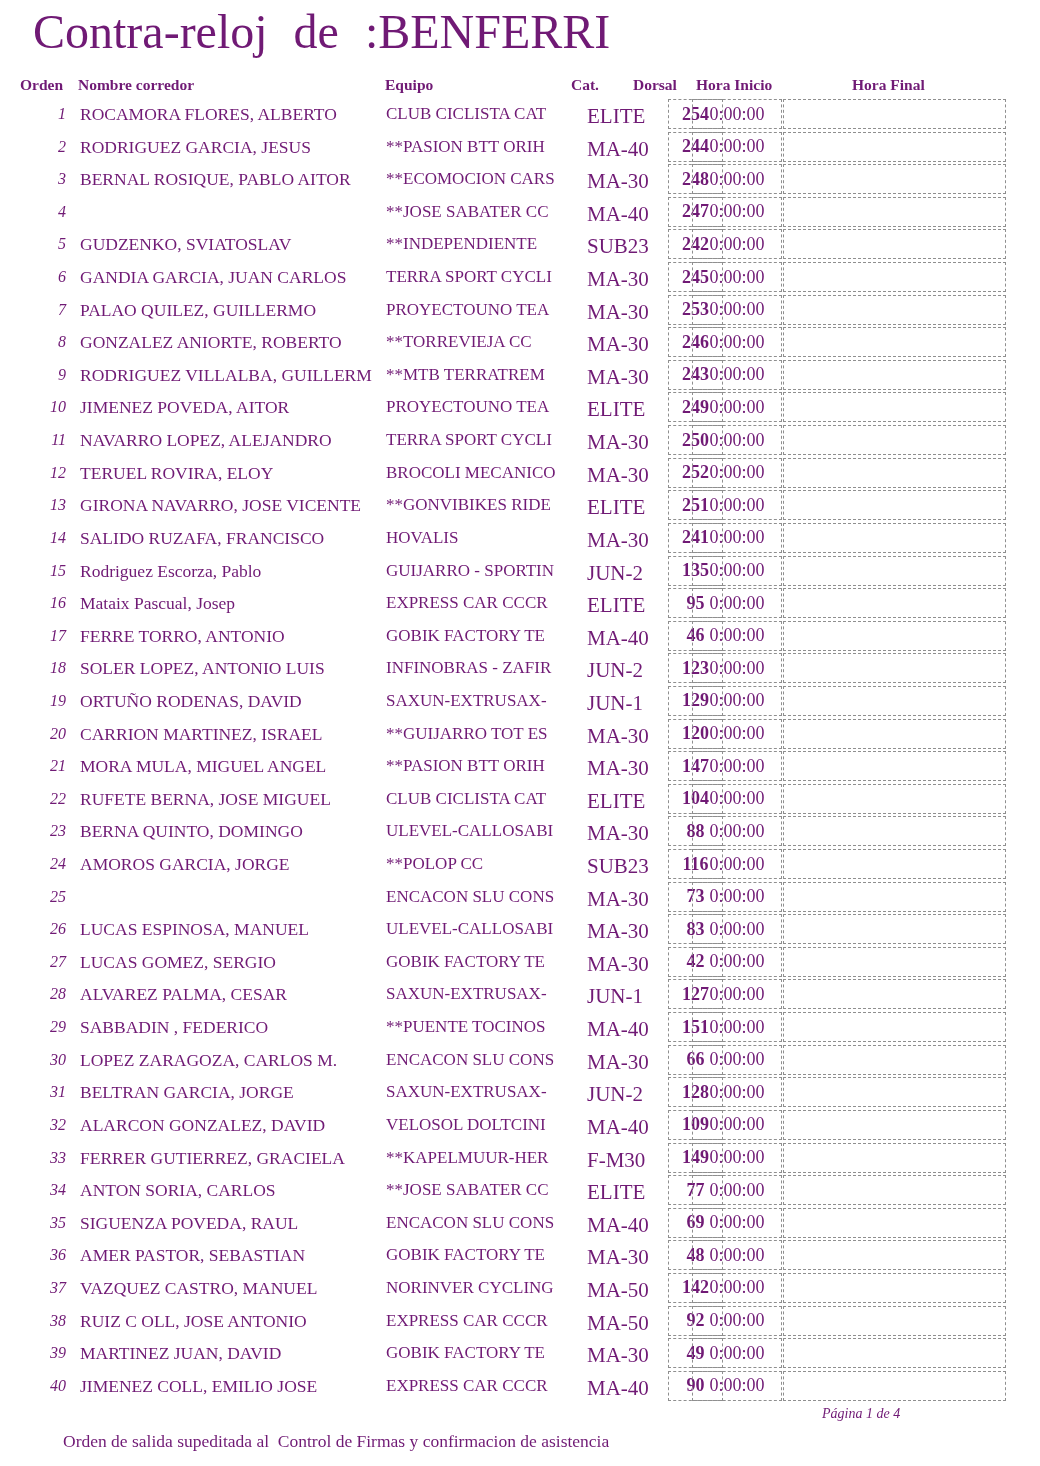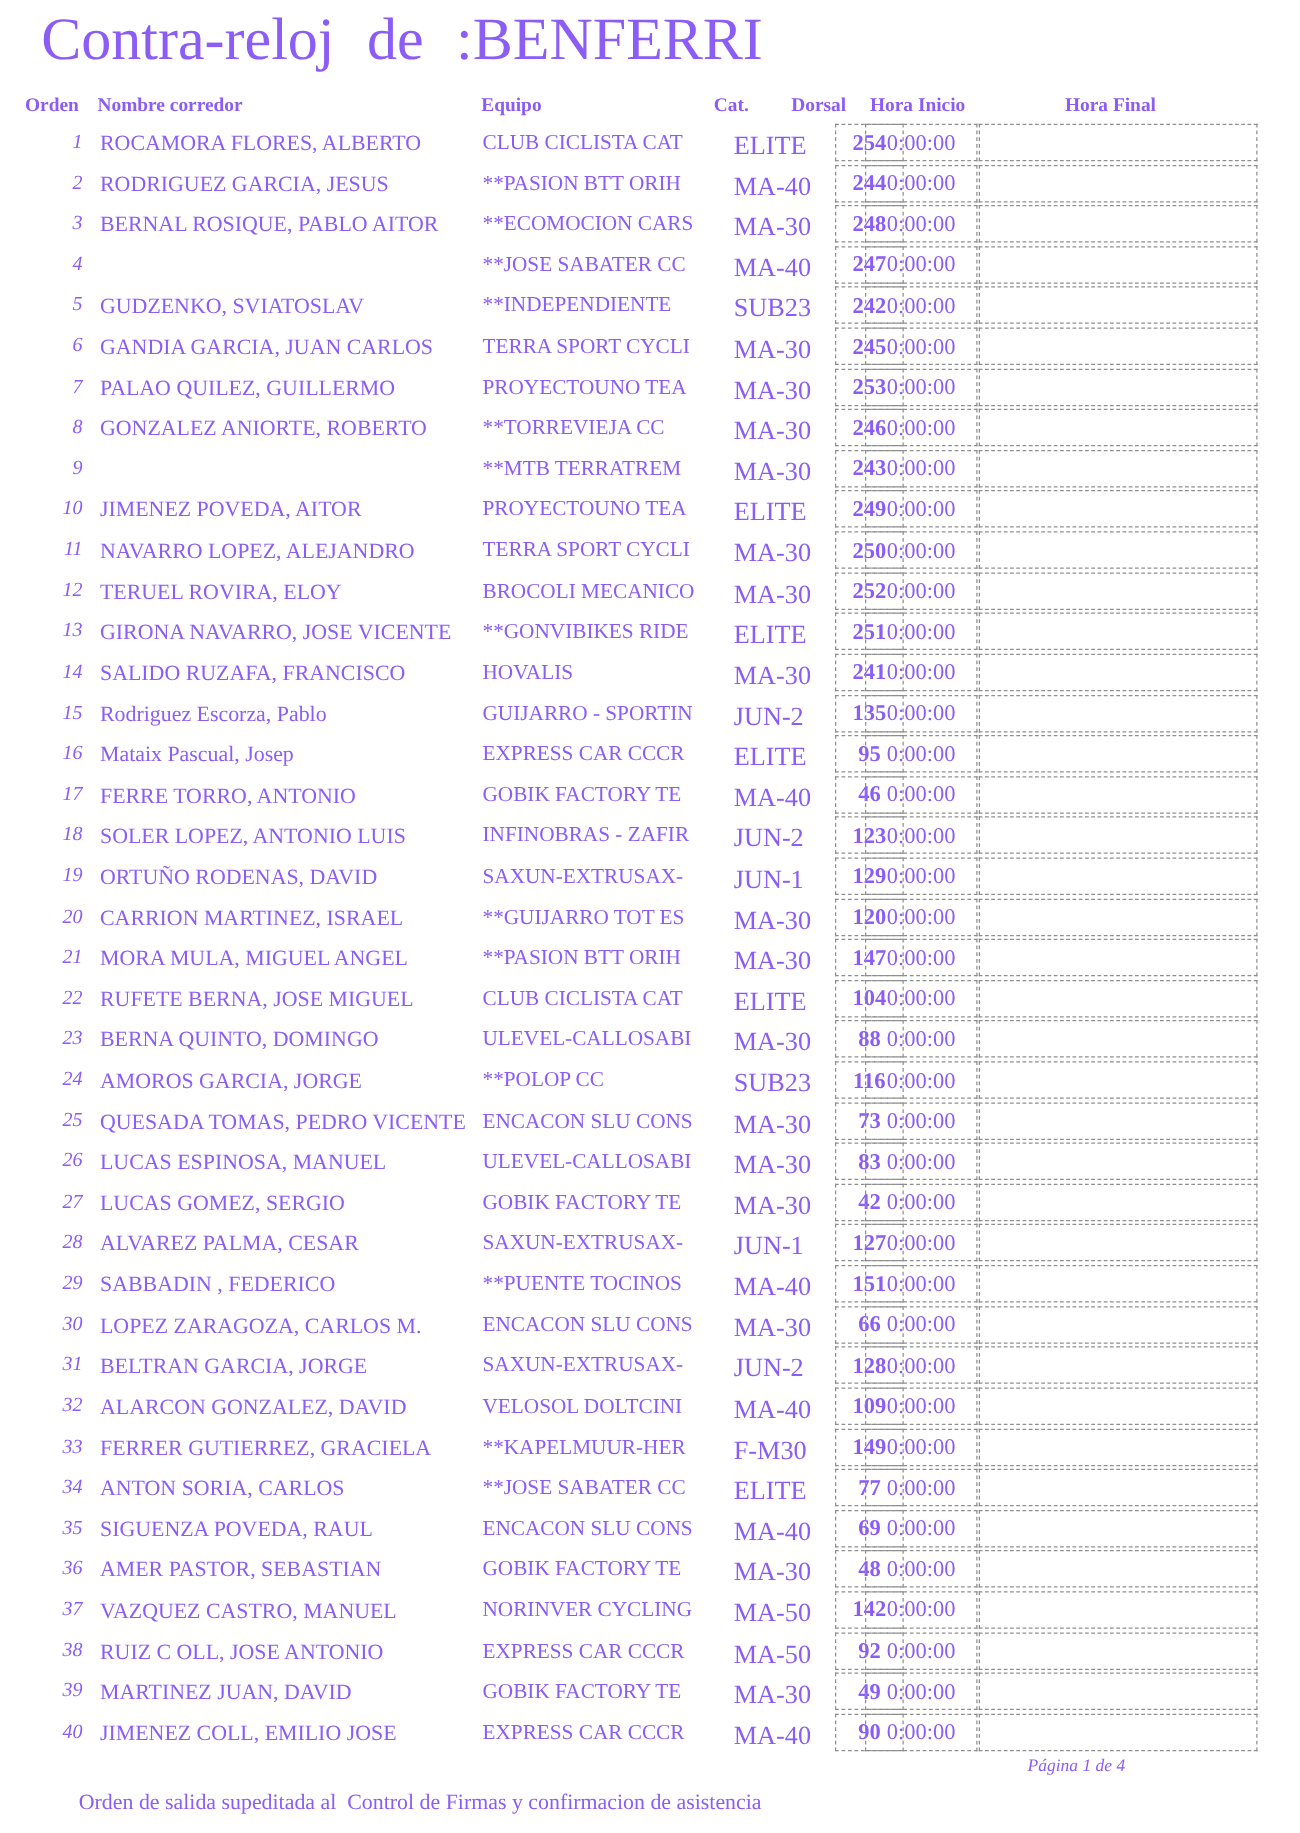--- a/index.html
+++ b/index.html
@@ -1,18 +1,18 @@
 <!DOCTYPE html>
 <html><head>
 <meta charset="utf-8">
 <style>
   html,body { margin:0; padding:0; background:#fff; }
   .page {
     position:relative; width:1040px; height:1466px;
-    background:#ffffff; color:#8b5cf6;
+    background:#ffffff; color:#701a75;
     font-family:"Liberation Serif", serif;
     overflow:hidden;
     border-radius:15px;
   }
   .title {
     position:absolute; left:33px; top:6px; margin:0;
     font-size:48px; font-weight:400; line-height:52px;
     word-spacing:14px; white-space:nowrap;
   }
   
@@ -141,20 +141,21 @@
         <span class="c c-orden">8</span>
         <span class="c c-nombre">GONZALEZ ANIORTE, ROBERTO</span>
         <span class="c c-equipo">**TORREVIEJA CC</span>
         <span class="c c-cat">MA-30</span>
         <span class="c c-dorsal box">246</span>
         <span class="c c-hini box">0:00:00</span>
         <span class="c c-hfin box"></span>
       </div>
       <div class="row">
         <span class="c c-orden">9</span>
+        <span class="c c-nombre">RODRIGUEZ VILLALBA, GUILLERM</span>
         <span class="c c-equipo">**MTB TERRATREM</span>
         <span class="c c-cat">MA-30</span>
         <span class="c c-dorsal box">243</span>
         <span class="c c-hini box">0:00:00</span>
         <span class="c c-hfin box"></span>
       </div>
       <div class="row">
         <span class="c c-orden">10</span>
         <span class="c c-nombre">JIMENEZ POVEDA, AITOR</span>
         <span class="c c-equipo">PROYECTOUNO TEA</span>
@@ -284,21 +285,20 @@
         <span class="c c-orden">24</span>
         <span class="c c-nombre">AMOROS GARCIA, JORGE</span>
         <span class="c c-equipo">**POLOP CC</span>
         <span class="c c-cat">SUB23</span>
         <span class="c c-dorsal box">116</span>
         <span class="c c-hini box">0:00:00</span>
         <span class="c c-hfin box"></span>
       </div>
       <div class="row">
         <span class="c c-orden">25</span>
-        <span class="c c-nombre">QUESADA TOMAS, PEDRO VICENTE</span>
         <span class="c c-equipo">ENCACON SLU CONS</span>
         <span class="c c-cat">MA-30</span>
         <span class="c c-dorsal box">73</span>
         <span class="c c-hini box">0:00:00</span>
         <span class="c c-hfin box"></span>
       </div>
       <div class="row">
         <span class="c c-orden">26</span>
         <span class="c c-nombre">LUCAS ESPINOSA, MANUEL</span>
         <span class="c c-equipo">ULEVEL-CALLOSABI</span>

